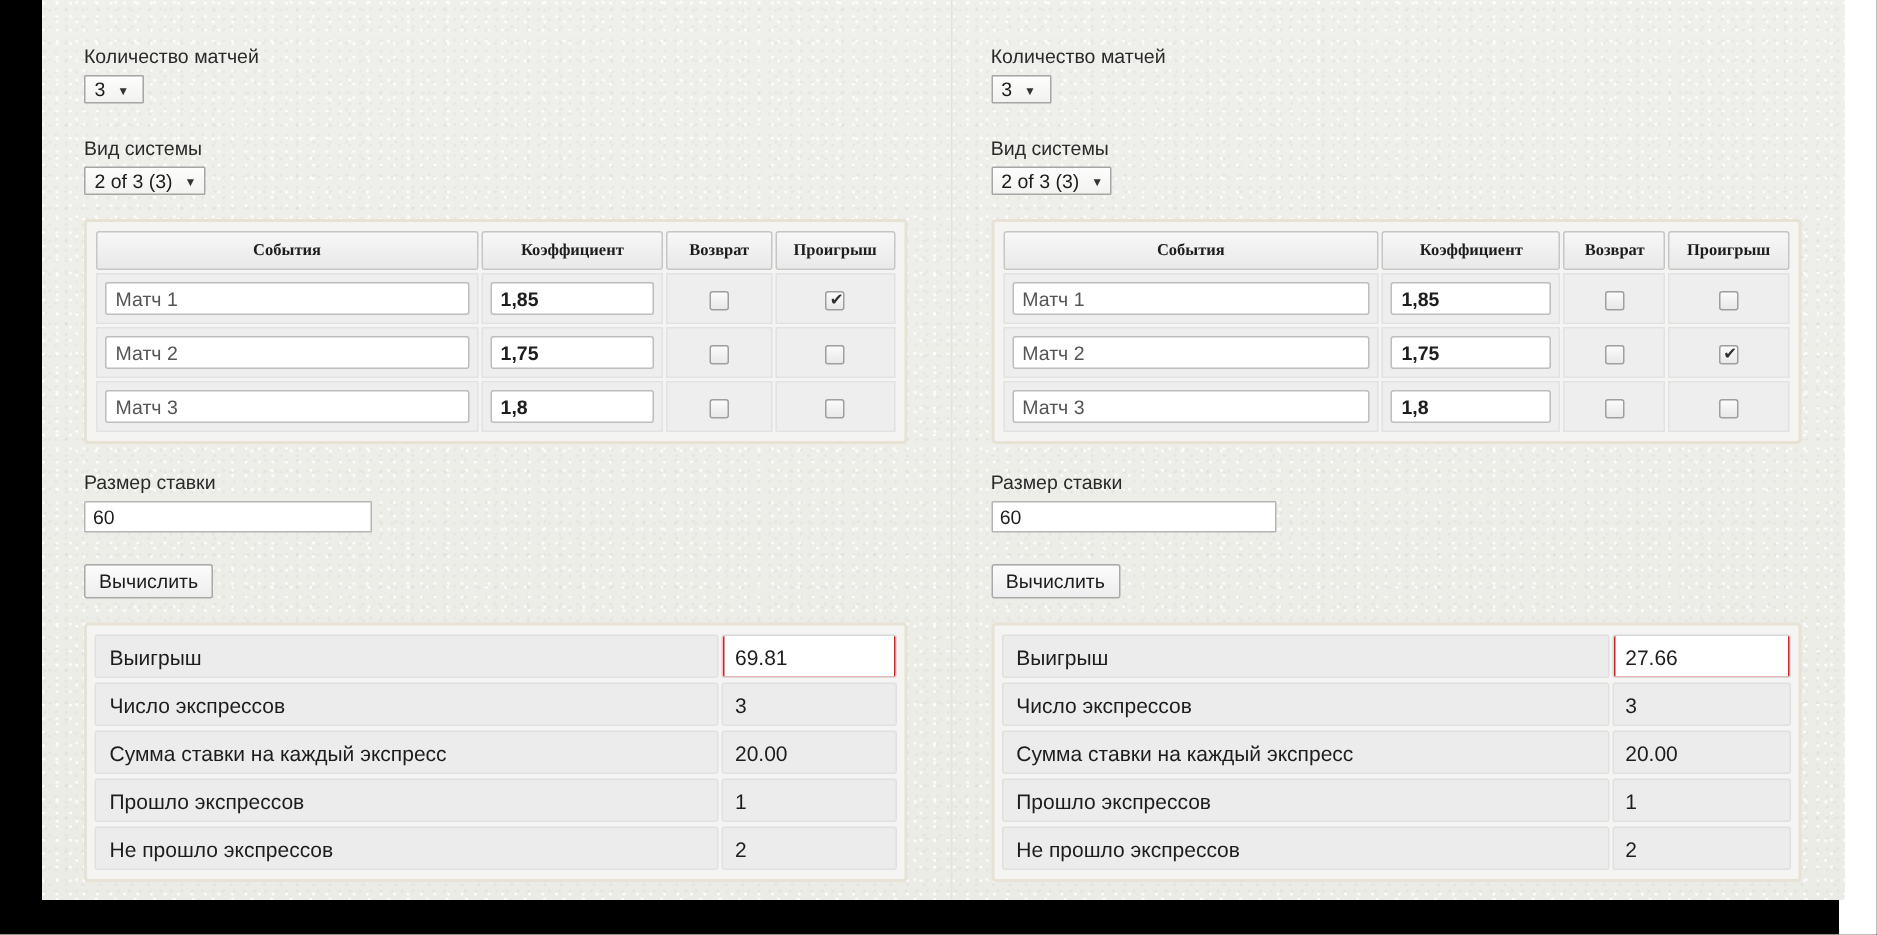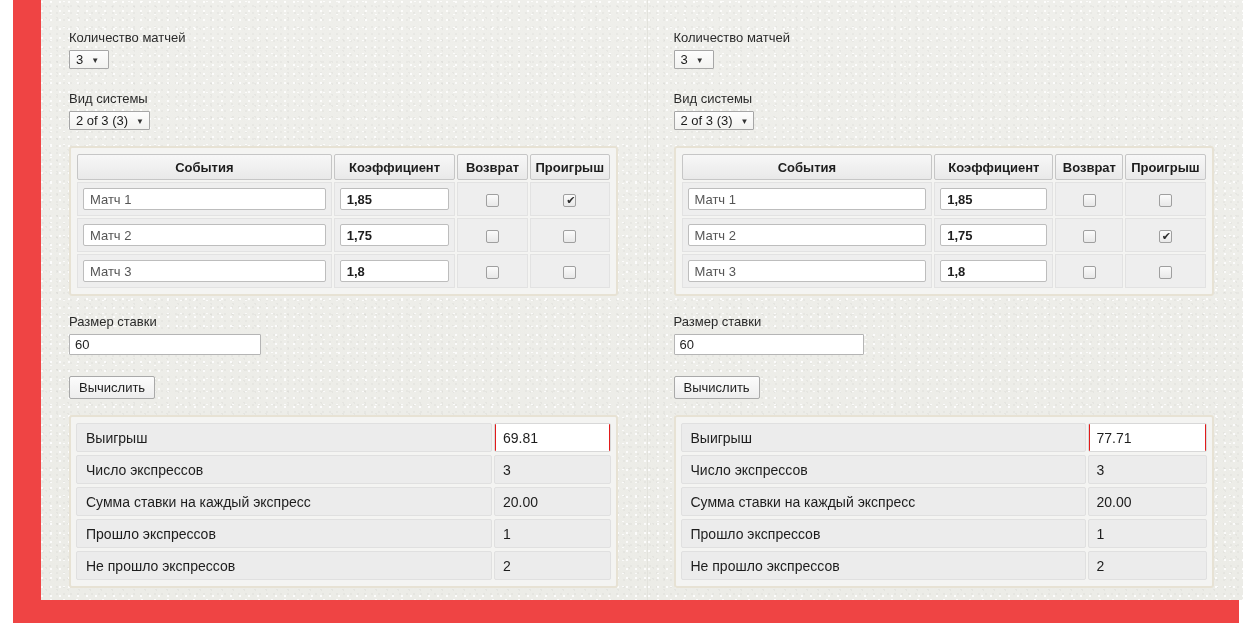--- a/index.html
+++ b/index.html
@@ -14,22 +14,21 @@
     font-family: "Liberation Sans", "DejaVu Sans", sans-serif;
     font-size: 13px;
     color: #222222;
   }
 
   
   #screen {
     position: relative;
     width: 1226px;
     height: 623px;
-    background: #ef4444;
-    margin-left: 13px;
+    background: #000000;
   }
 
   .panel-row {
     position: absolute;
     left: 28px;
     top: 0;
     width: 1202px;
     height: 600px;
     display: flex;
     gap: 0;
@@ -107,27 +106,28 @@
   table.matches {
     border-collapse: separate;
     border-spacing: 2px;
     width: 100%;
     table-layout: fixed;
   }
   table.matches th {
     background: linear-gradient(180deg,#f7f7f7 0%, #e9e9e9 100%);
     border: 1px solid #c6c6c6;
     border-radius: 2px;
-    font-size: 13px;
+    font-size: 11px;
     font-weight: bold;
     color: #1d1d1d;
     height: 24px;
     padding: 0 4px;
     text-align: center;
     white-space: nowrap;
+    font-family: Liberation Serif, serif;
   }
   table.matches td {
     background: #eeeeee;
     border: 1px solid #e2e2e2;
     border-radius: 0;
     height: 32px;
     padding: 0 5px;
     vertical-align: middle;
   }
   table.matches td.cb-cell { text-align: center; padding: 0; }
@@ -483,21 +483,21 @@
           <button class="btn" type="button">Вычислить</button>
         </div>
 
         <div class="card results-card">
           <table class="results">
             <tbody>
               <tr>
                 <td>Выигрыш</td>
                 <td class="val highlight">
                   <span class="hl-ring" style="--hl: #e21b1b;"></span>
-                  <span class="val-text">77.71</span>
+                  <span class="val-text">27.66</span>
                 </td>
               </tr>
               <tr>
                 <td>Число экспрессов</td>
                 <td class="val">3</td>
               </tr>
               <tr>
                 <td>Сумма ставки на каждый экспресс</td>
                 <td class="val">20.00</td>
               </tr>

